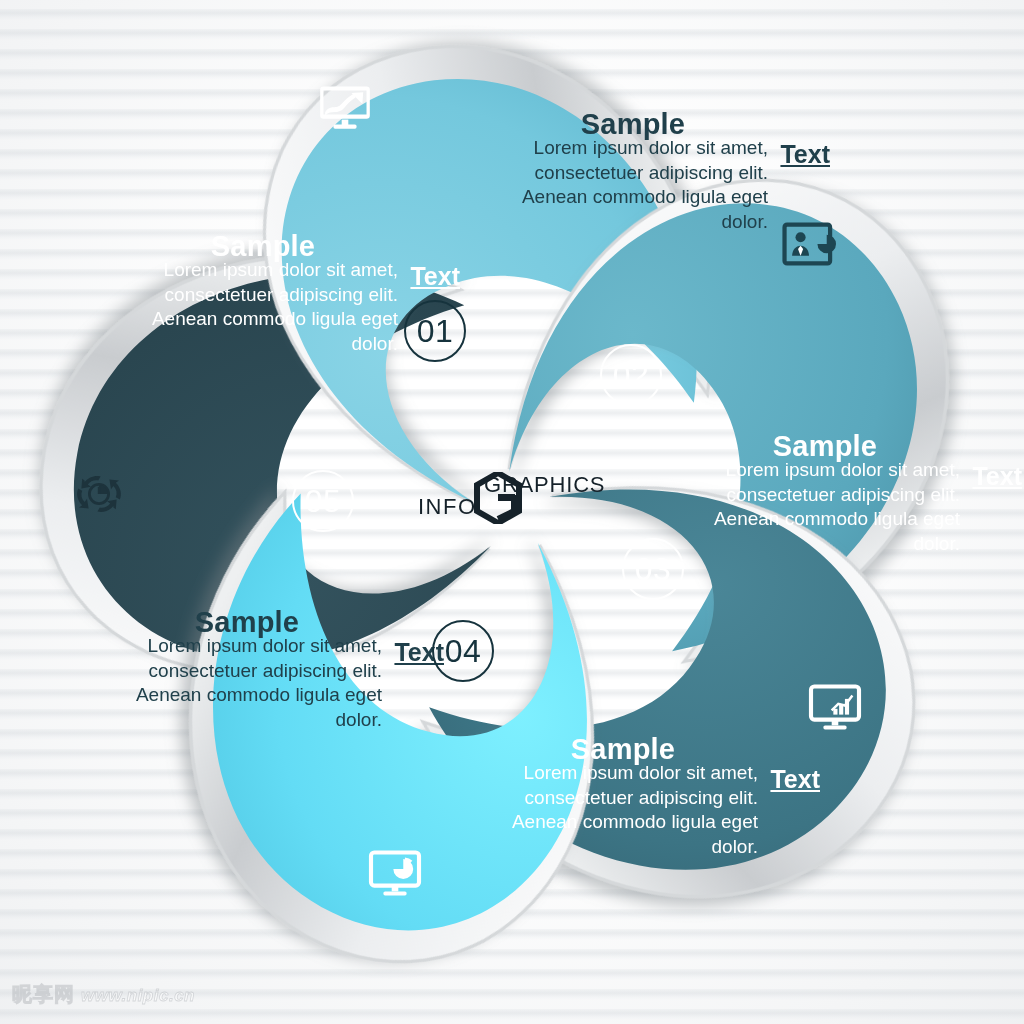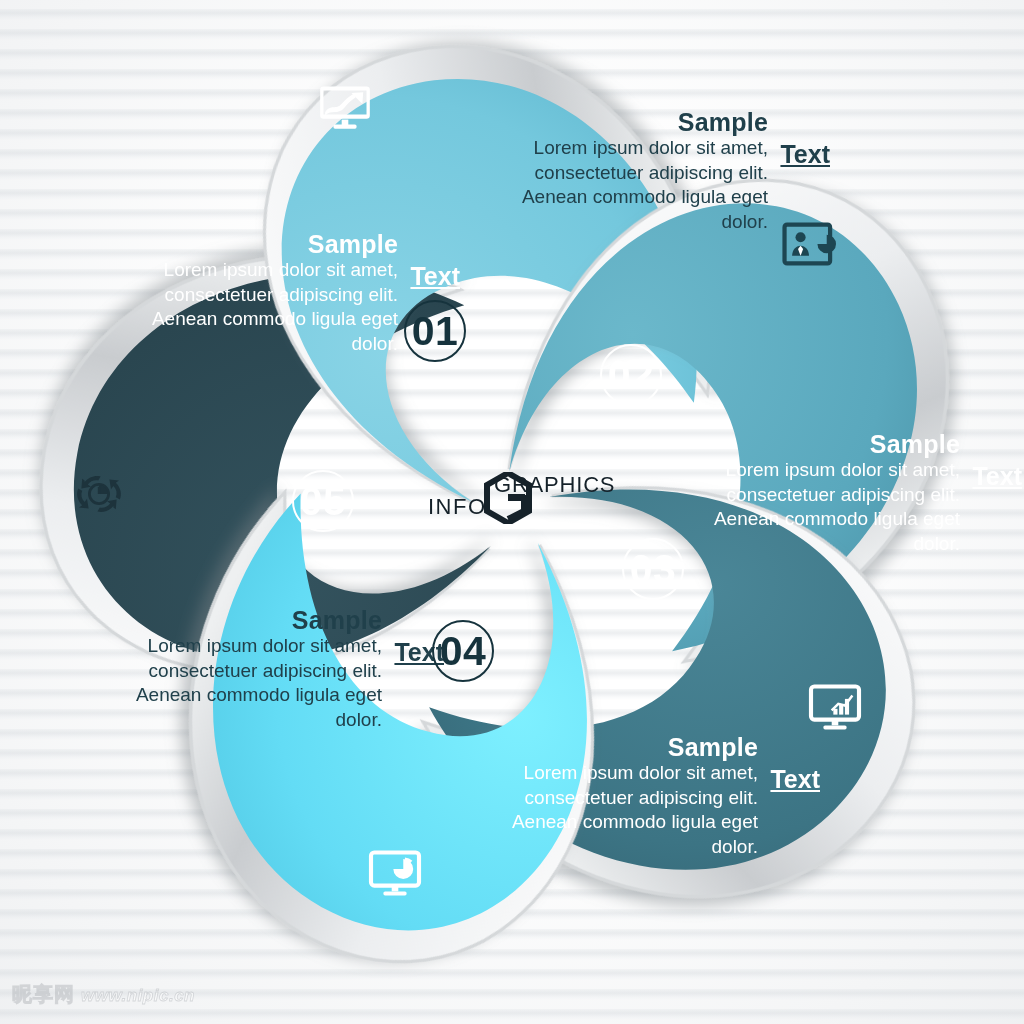--- a/index.html
+++ b/index.html
@@ -62,24 +62,25 @@
     width: 270px;
     text-align: right;
     line-height: 1.30;
     pointer-events: none;
   }
   .seg-text .heading-wrap {
     position: relative;
     height: 0;
   }
   .seg-title {
-    font-size: 25px;
+    font-size: 29px;
     font-weight: bold;
     letter-spacing: 0.2px;
     display: block;
+    text-align: center;
   }
   .seg-title-2 {
     font-size: 25px;
     font-weight: bold;
     position: absolute;
     right: -62px;
     top: 32px;
     text-decoration: underline;
   }
   .seg-body {
@@ -100,23 +101,23 @@
   
   .badge {
     position: absolute;
     width: 62px;
     height: 62px;
     border-radius: 50%;
     border: 2.5px solid currentColor;
     display: flex;
     align-items: center;
     justify-content: center;
-    font-size: 41px;
+    font-size: 32px;
     letter-spacing: 0.5px;
-    font-weight: bold;
+    font-weight: normal;
   }
   #badge-01 { left: 404px; top: 300px; color: #16333d; }
   #badge-02 { left: 600px; top: 344px; color: #ffffff; }
   #badge-03 { left: 622px; top: 538px; color: #ffffff; }
   #badge-04 { left: 432px; top: 620px; color: #16333d; }
   #badge-05 { left: 292px; top: 470px; color: #ffffff; }
 
   
   .seg-icon {
     position: absolute;
@@ -130,21 +131,20 @@
   #icon-05 { left: 72px;  top: 470px; }
 
   
   #center-logo {
     position: absolute;
     left: 412px;
     top: 466px;
     width: 190px;
     height: 62px;
     color: #1d333c;
-    margin-left: 10px;
   }
   #logo-info {
     position: absolute;
     left: 6px;
     top: 28px;
     font-size: 22px;
     font-weight: normal;
     letter-spacing: 1.5px;
     color: #16222a;
   }

